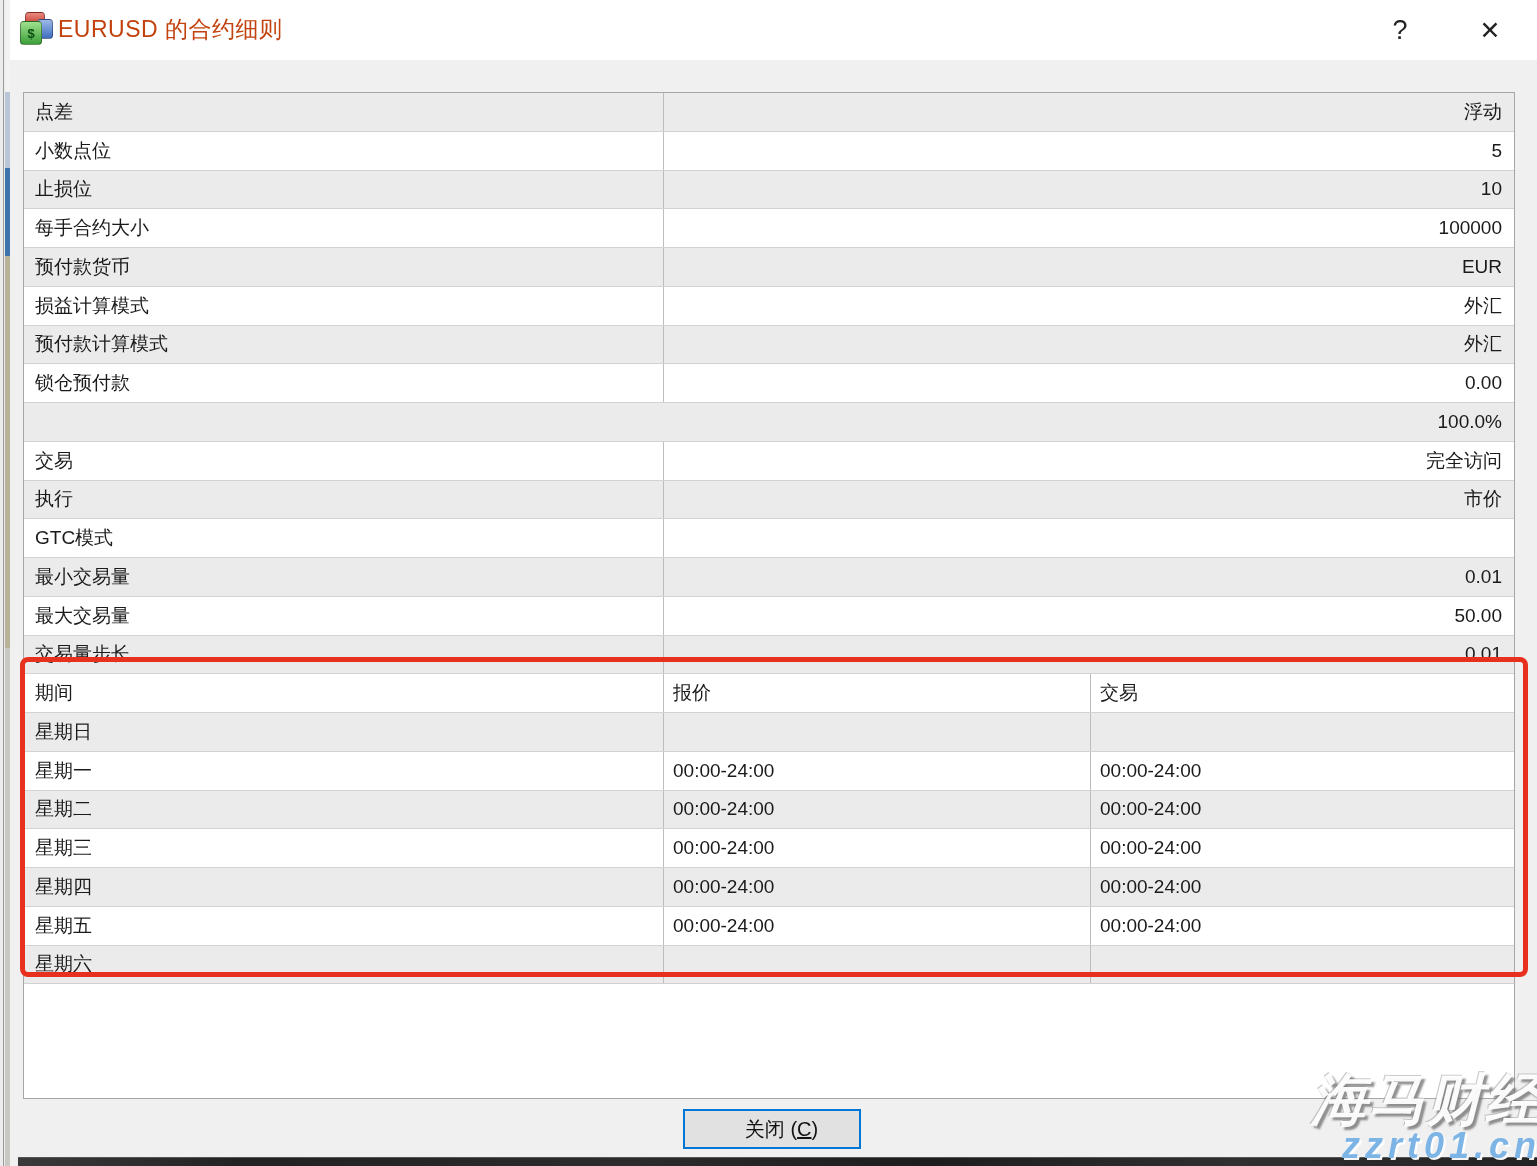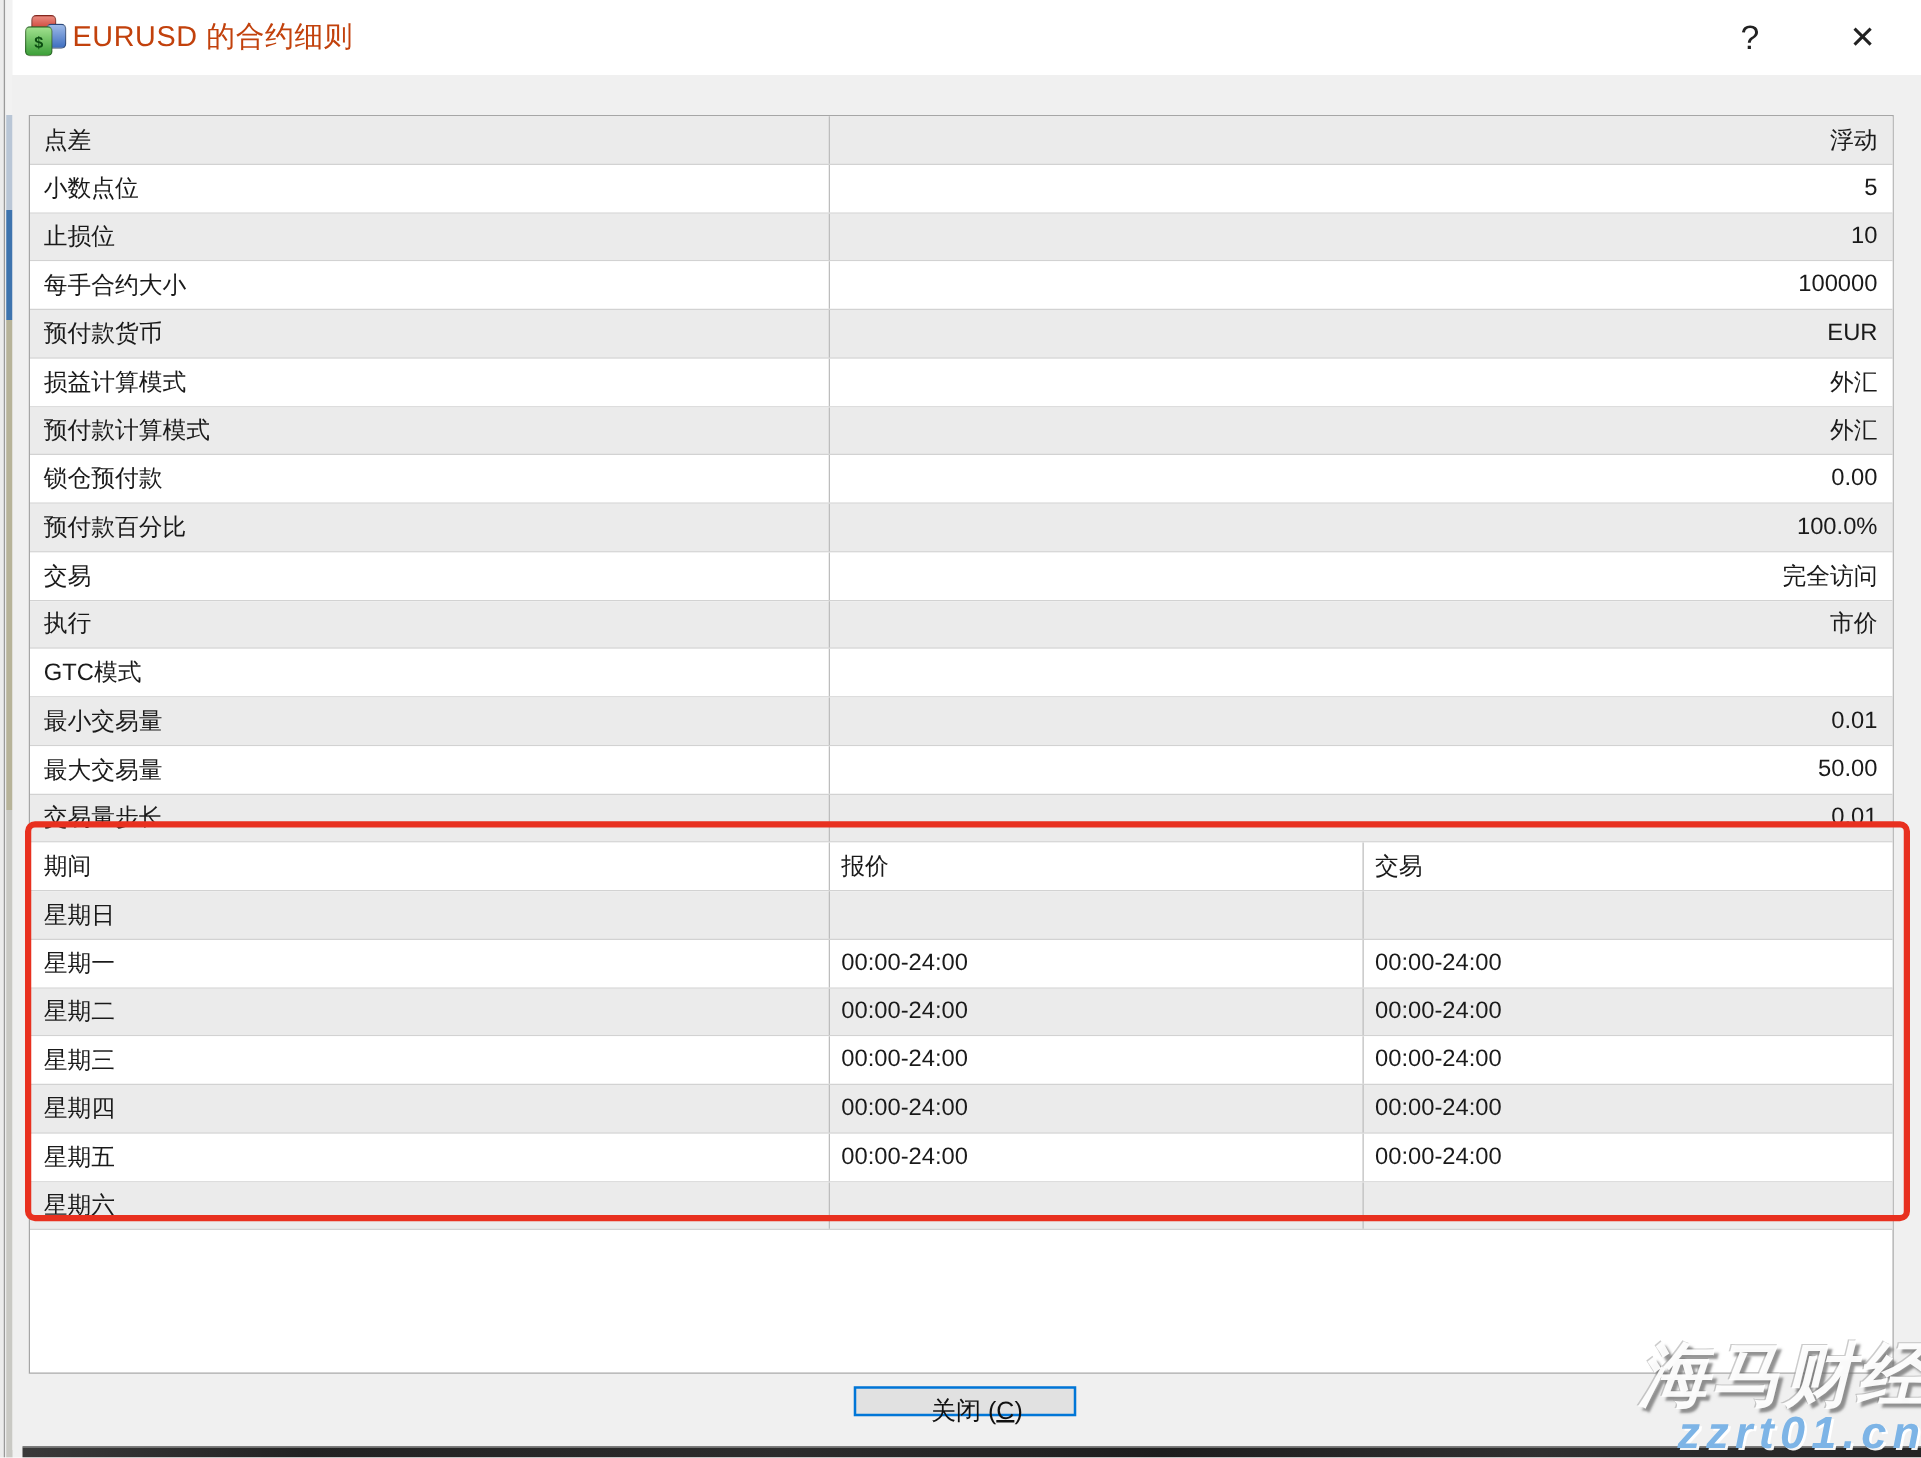--- a/index.html
+++ b/index.html
@@ -59,21 +59,21 @@
   .cell.c3 { flex:1;      padding-left:9px; }
 
   
   .red-box {
     position:absolute; left:10px; top:657px; width:1508px; height:320px;
     border:5px solid #e8301f; border-radius:8px; z-index:5; pointer-events:none;
   }
 
   
   .close-dialog-btn {
-    position:absolute; left:673px; top:1109px; width:178px; height:24px;
+    position:absolute; left:673px; top:1109px; width:178px; height:40px;
     background:#e1e1e1; border:2px solid #0076d7; font-size:20px; color:#111;
     font-family:"Liberation Sans","DejaVu Sans",sans-serif; text-align:center; line-height:36px;padding-left:19px;
   }
   .close-dialog-btn u { text-decoration:underline; }
 
   
   .watermark { position:absolute; right:0; bottom:2px; z-index:9; text-align:right; pointer-events:none; }
   .wm-line1 {
     font-size:56px; font-weight:bold; font-style:italic; letter-spacing:2px;
     color:rgba(255,255,255,0.95);
@@ -146,21 +146,20 @@
         </div>
         <div class="row">
           <div class="cell label">预付款计算模式</div>
           <div class="cell value">外汇</div>
         </div>
         <div class="row">
           <div class="cell label">锁仓预付款</div>
           <div class="cell value">0.00</div>
         </div>
         <div class="row">
-          <div class="cell label">预付款百分比</div>
           <div class="cell value">100.0%</div>
         </div>
         <div class="row">
           <div class="cell label">交易</div>
           <div class="cell value">完全访问</div>
         </div>
         <div class="row">
           <div class="cell label">执行</div>
           <div class="cell value">市价</div>
         </div>

